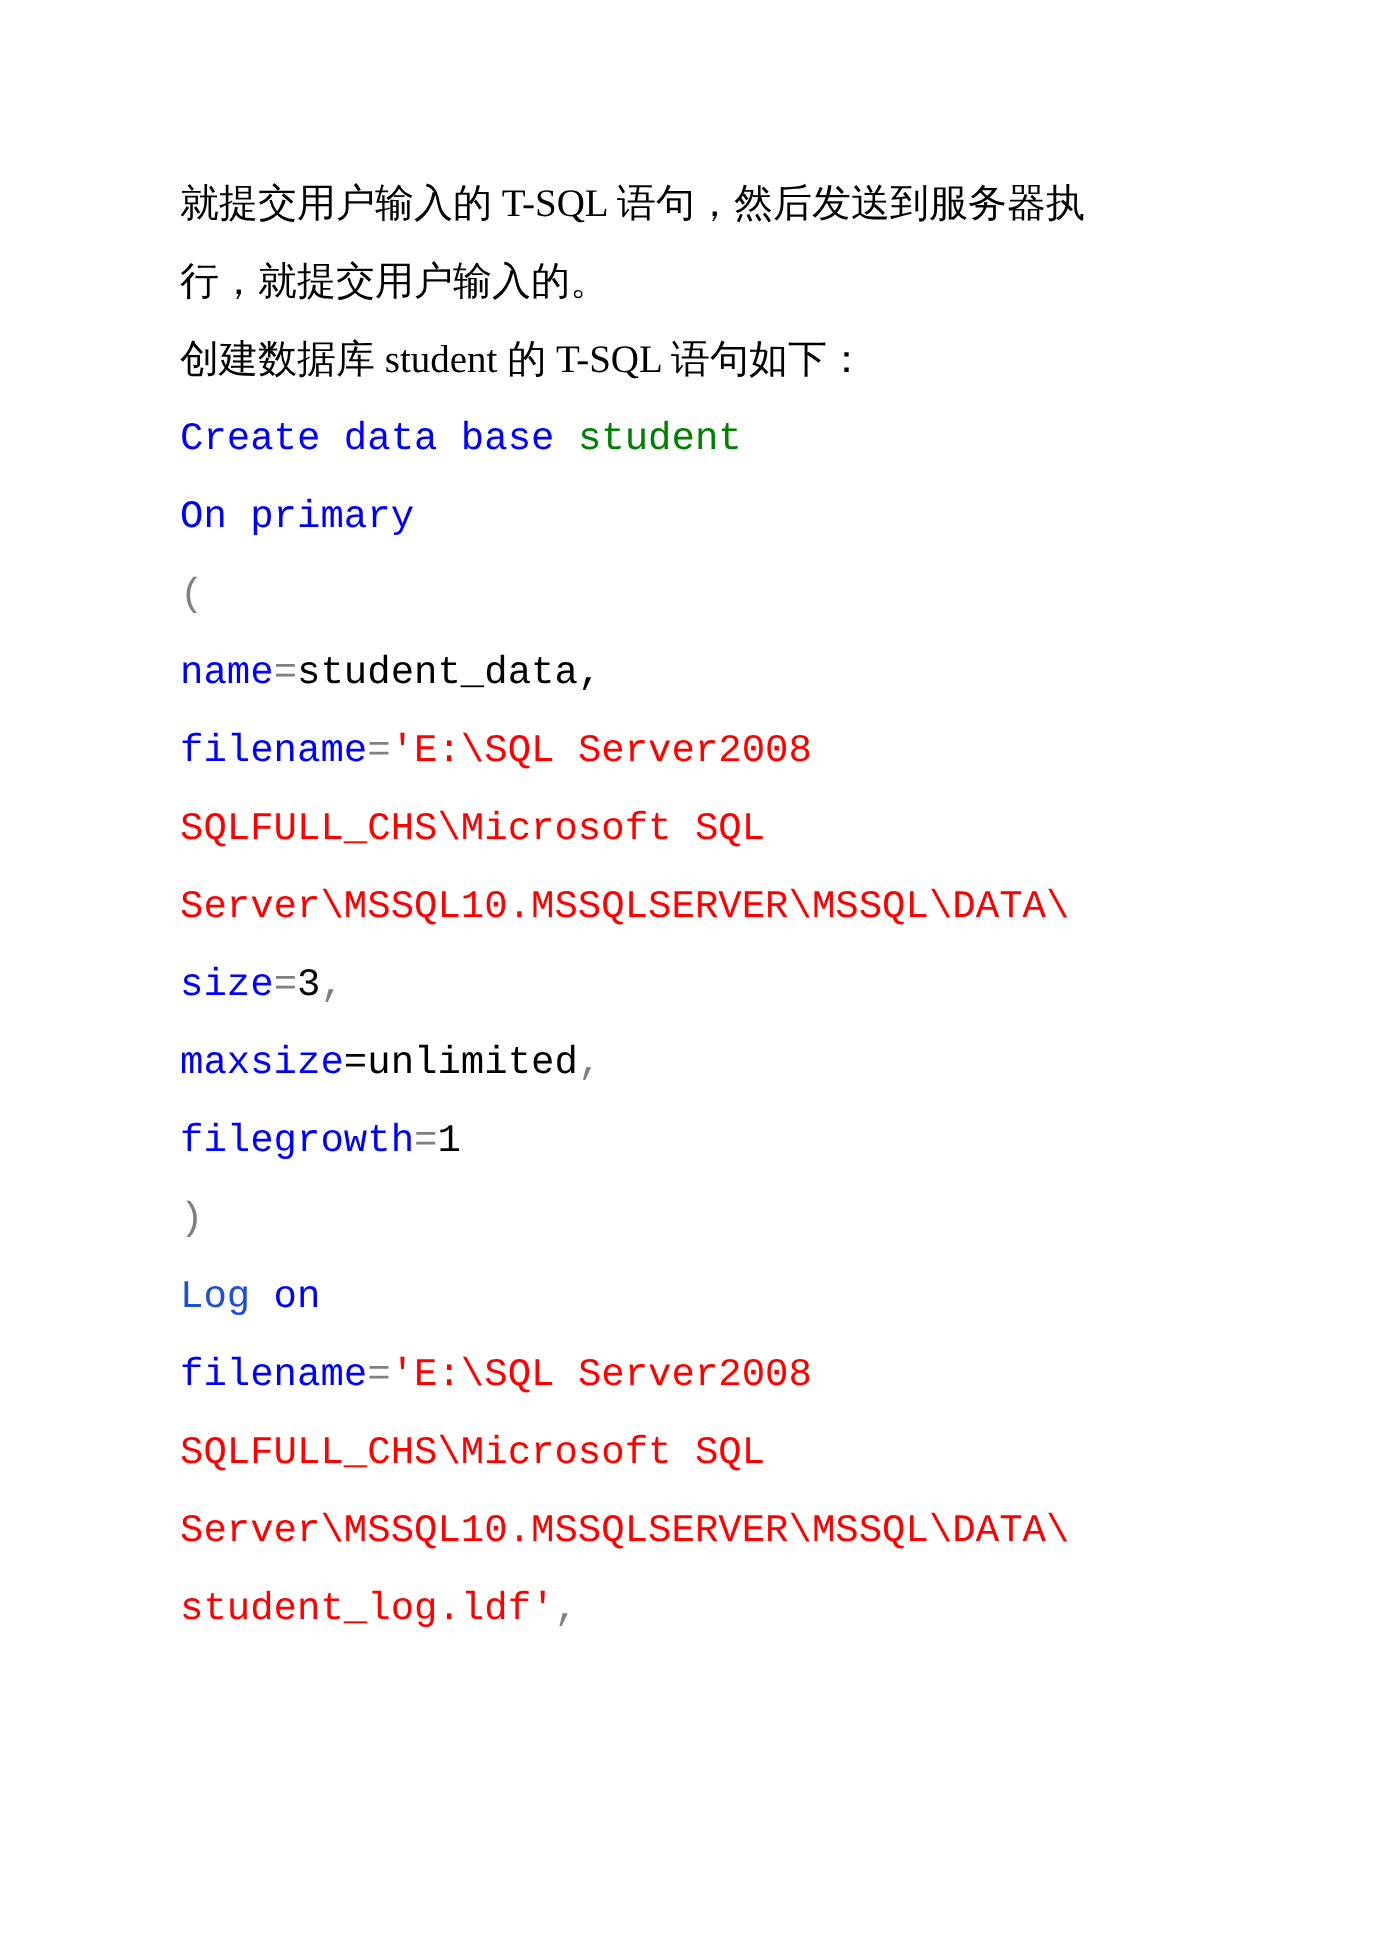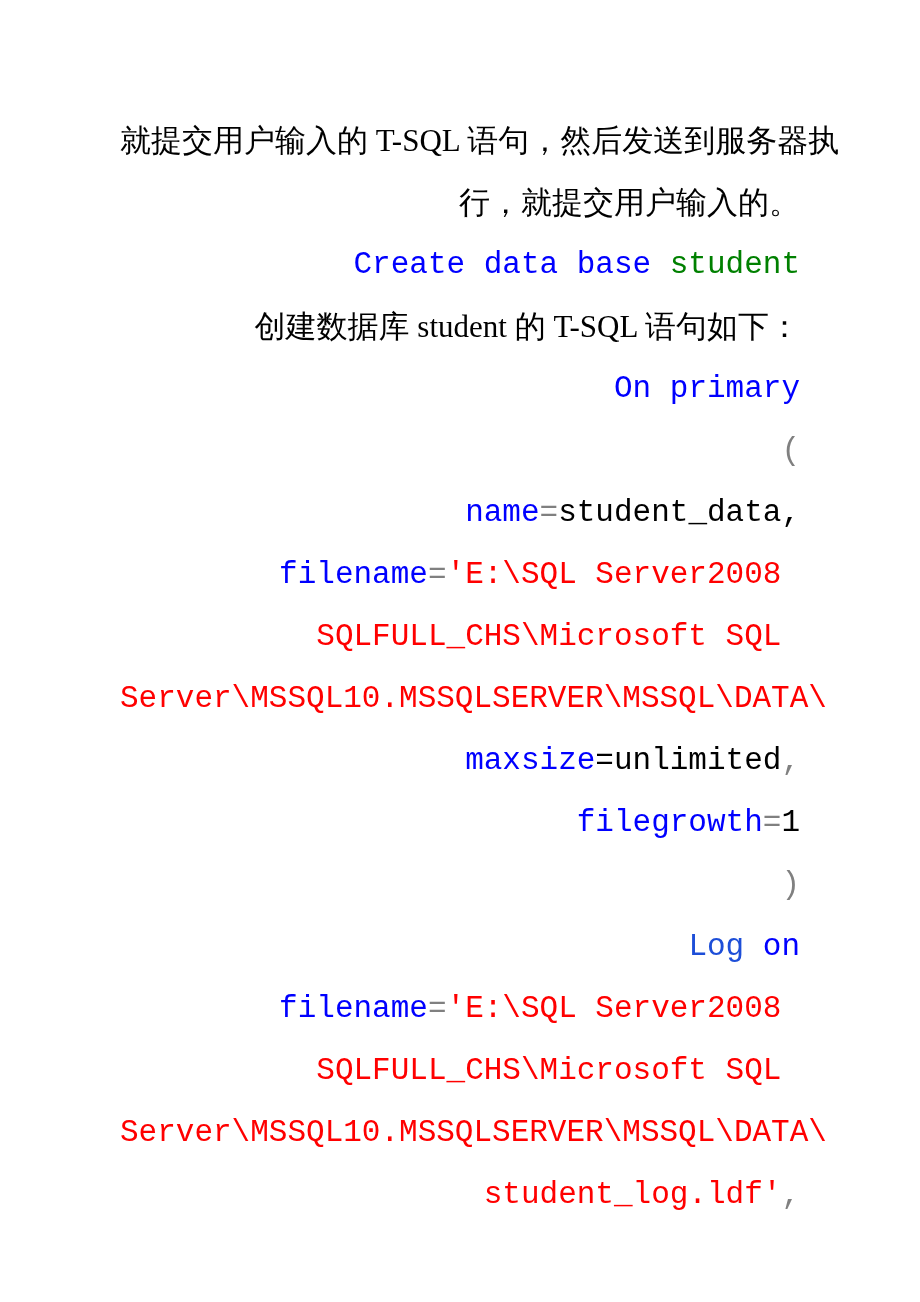--- a/index.html
+++ b/index.html
@@ -8,25 +8,24 @@
       width: 920px;
       height: 1302px;
       background: #fff;
       font-family: "SimSun", "Microsoft YaHei", serif;
       box-sizing: border-box;
     }
     .page {
       padding: 110px 120px 0 120px;
     }
     .line {
-      font-size: 31px;
+      font-size: 26px;
       line-height: 2.0;
       white-space: pre;
       letter-spacing: 0;
-      text-align: right;
     }
     .prose {
       font-family: "SimSun", serif;
       color: #000;
     }
     .mono {
       font-family: "Courier New", monospace;
     }
     .blue { color: #0000ff; }
     .green { color: #008000; }
@@ -35,34 +34,35 @@
     .purple { color: #1d4ed8; }
     .black { color: #000; }
   </style>
 </head>
 <body>
 
 <div class="page">
 
   <div class="line prose">就提交用户输入的 T-SQL 语句，然后发送到服务器执</div>
   <div class="line prose">行，就提交用户输入的。</div>
+  <div class="line prose">创建数据库 student 的 T-SQL 语句如下：</div>
+
   <div class="line mono"><span class="blue">Create data base </span><span class="green">student</span></div>
-
-  <div class="line prose">创建数据库 student 的 T-SQL 语句如下：</div>
 
   <div class="line mono blue">On primary</div>
 
   <div class="line mono gray">(</div>
 
   <div class="line mono"><span class="blue">name</span><span class="gray">=</span><span class="black">student_data,</span></div>
 
   <div class="line mono"><span class="blue">filename</span><span class="gray">=</span><span class="red">'E:\SQL Server2008 </span></div>
   <div class="line mono red">SQLFULL_CHS\Microsoft SQL </div>
   <div class="line mono red">Server\MSSQL10.MSSQLSERVER\MSSQL\DATA\</div>
 
+  <div class="line mono"><span class="blue">size</span><span class="gray">=</span><span class="black">3</span><span class="gray">,</span></div>
 
   <div class="line mono"><span class="blue">maxsize</span><span class="black">=unlimited</span><span class="gray">,</span></div>
 
   <div class="line mono"><span class="blue">filegrowth</span><span class="gray">=</span><span class="black">1</span></div>
 
   <div class="line mono gray">)</div>
 
   <div class="line mono"><span class="purple">Log</span><span class="blue"> on</span></div>
 
 

